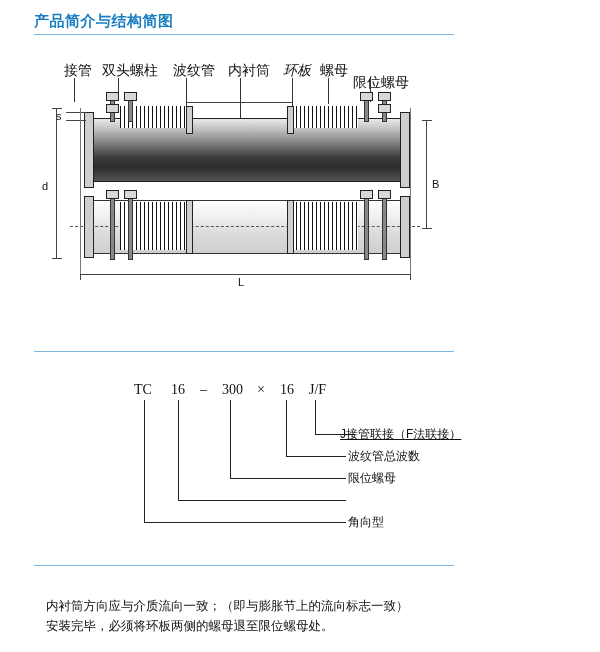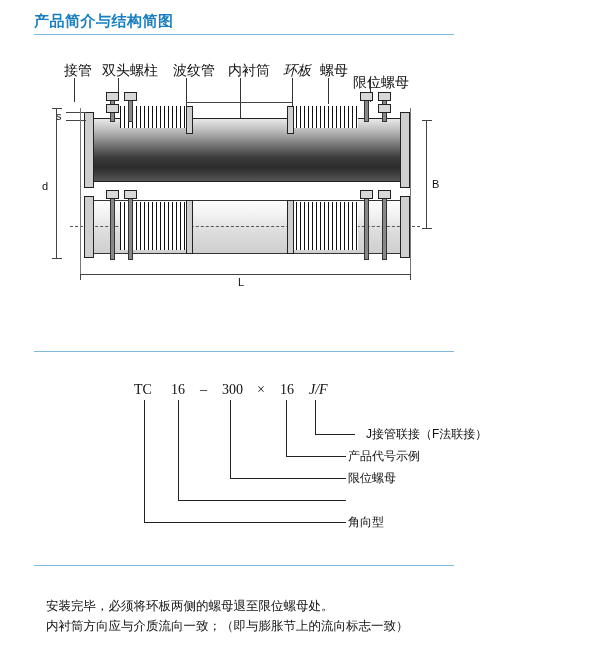--- a/index.html
+++ b/index.html
@@ -274,42 +274,42 @@
 </div>
 
 <div id="code-area">
 
   <div class="code-token" style="left:100px; top:4px;">TC</div>
   <div class="code-token" style="left:137px; top:4px;">16</div>
   <div class="code-token" style="left:166px; top:4px;">–</div>
   <div class="code-token" style="left:188px; top:4px;">300</div>
   <div class="code-token" style="left:223px; top:4px;">×</div>
   <div class="code-token" style="left:246px; top:4px;">16</div>
-  <div class="code-token" style="left:275px; top:4px;font-style:italic;">J/F</div>
+  <div class="code-token" style="left:275px; top:4px;">J/F</div>
 
   <div class="leader-v" style="left:281px; top:22px; height:34px;"></div>
   <div class="leader-h" style="left:281px; top:56px; width:40px;"></div>
-  <div class="code-desc" style="left:332px; top:48px;">J接管联接（F法联接）</div>
+  <div class="code-desc" style="left:306px; top:48px;text-decoration:underline;">J接管联接（F法联接）</div>
 
   <div class="leader-v" style="left:252px; top:22px; height:56px;"></div>
   <div class="leader-h" style="left:252px; top:78px; width:60px;"></div>
-  <div class="code-desc" style="left:314px; top:70px;">产品代号示例</div>
+  <div class="code-desc" style="left:314px; top:70px;">波纹管总波数</div>
 
   <div class="leader-v" style="left:196px; top:22px; height:78px;"></div>
   <div class="leader-h" style="left:196px; top:100px; width:116px;"></div>
   <div class="code-desc" style="left:314px; top:92px;">限位螺母</div>
 
   <div class="leader-v" style="left:144px; top:22px; height:100px;"></div>
   <div class="leader-h" style="left:144px; top:122px; width:168px;"></div>
 
   <div class="leader-v" style="left:110px; top:22px; height:122px;"></div>
   <div class="leader-h" style="left:110px; top:144px; width:202px;"></div>
   <div class="code-desc" style="left:314px; top:136px;">角向型</div>
 </div>
 
 <div id="sec3">
   <div class="title-underline"></div>
 </div>
 
 <div id="install-text">
+  <div>内衬筒方向应与介质流向一致；（即与膨胀节上的流向标志一致）</div>
   <div>安装完毕，必须将环板两侧的螺母退至限位螺母处。</div>
-  <div>内衬筒方向应与介质流向一致；（即与膨胀节上的流向标志一致）</div>
 </div>
 
 </body></html>

